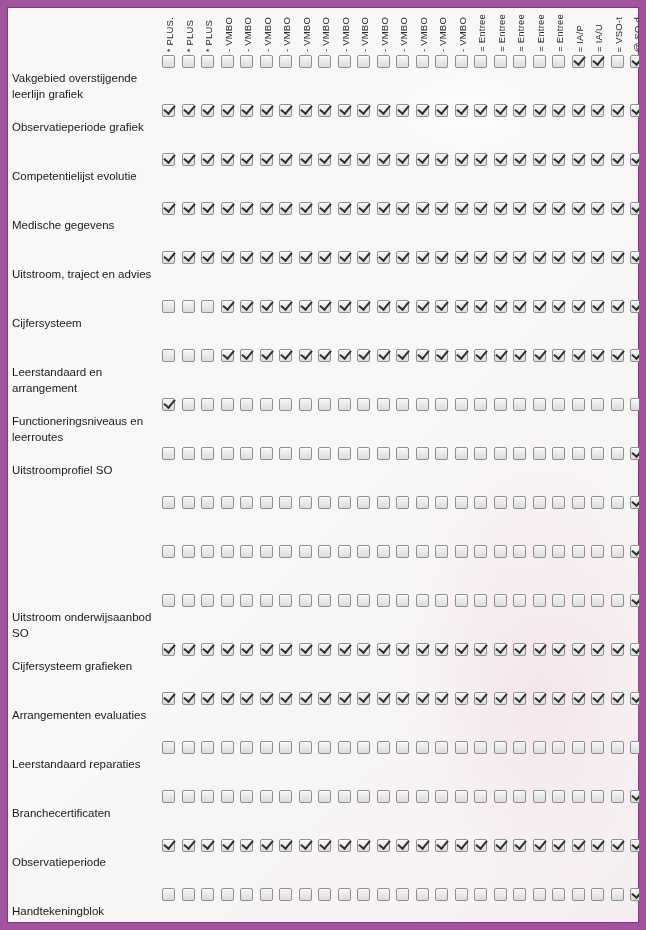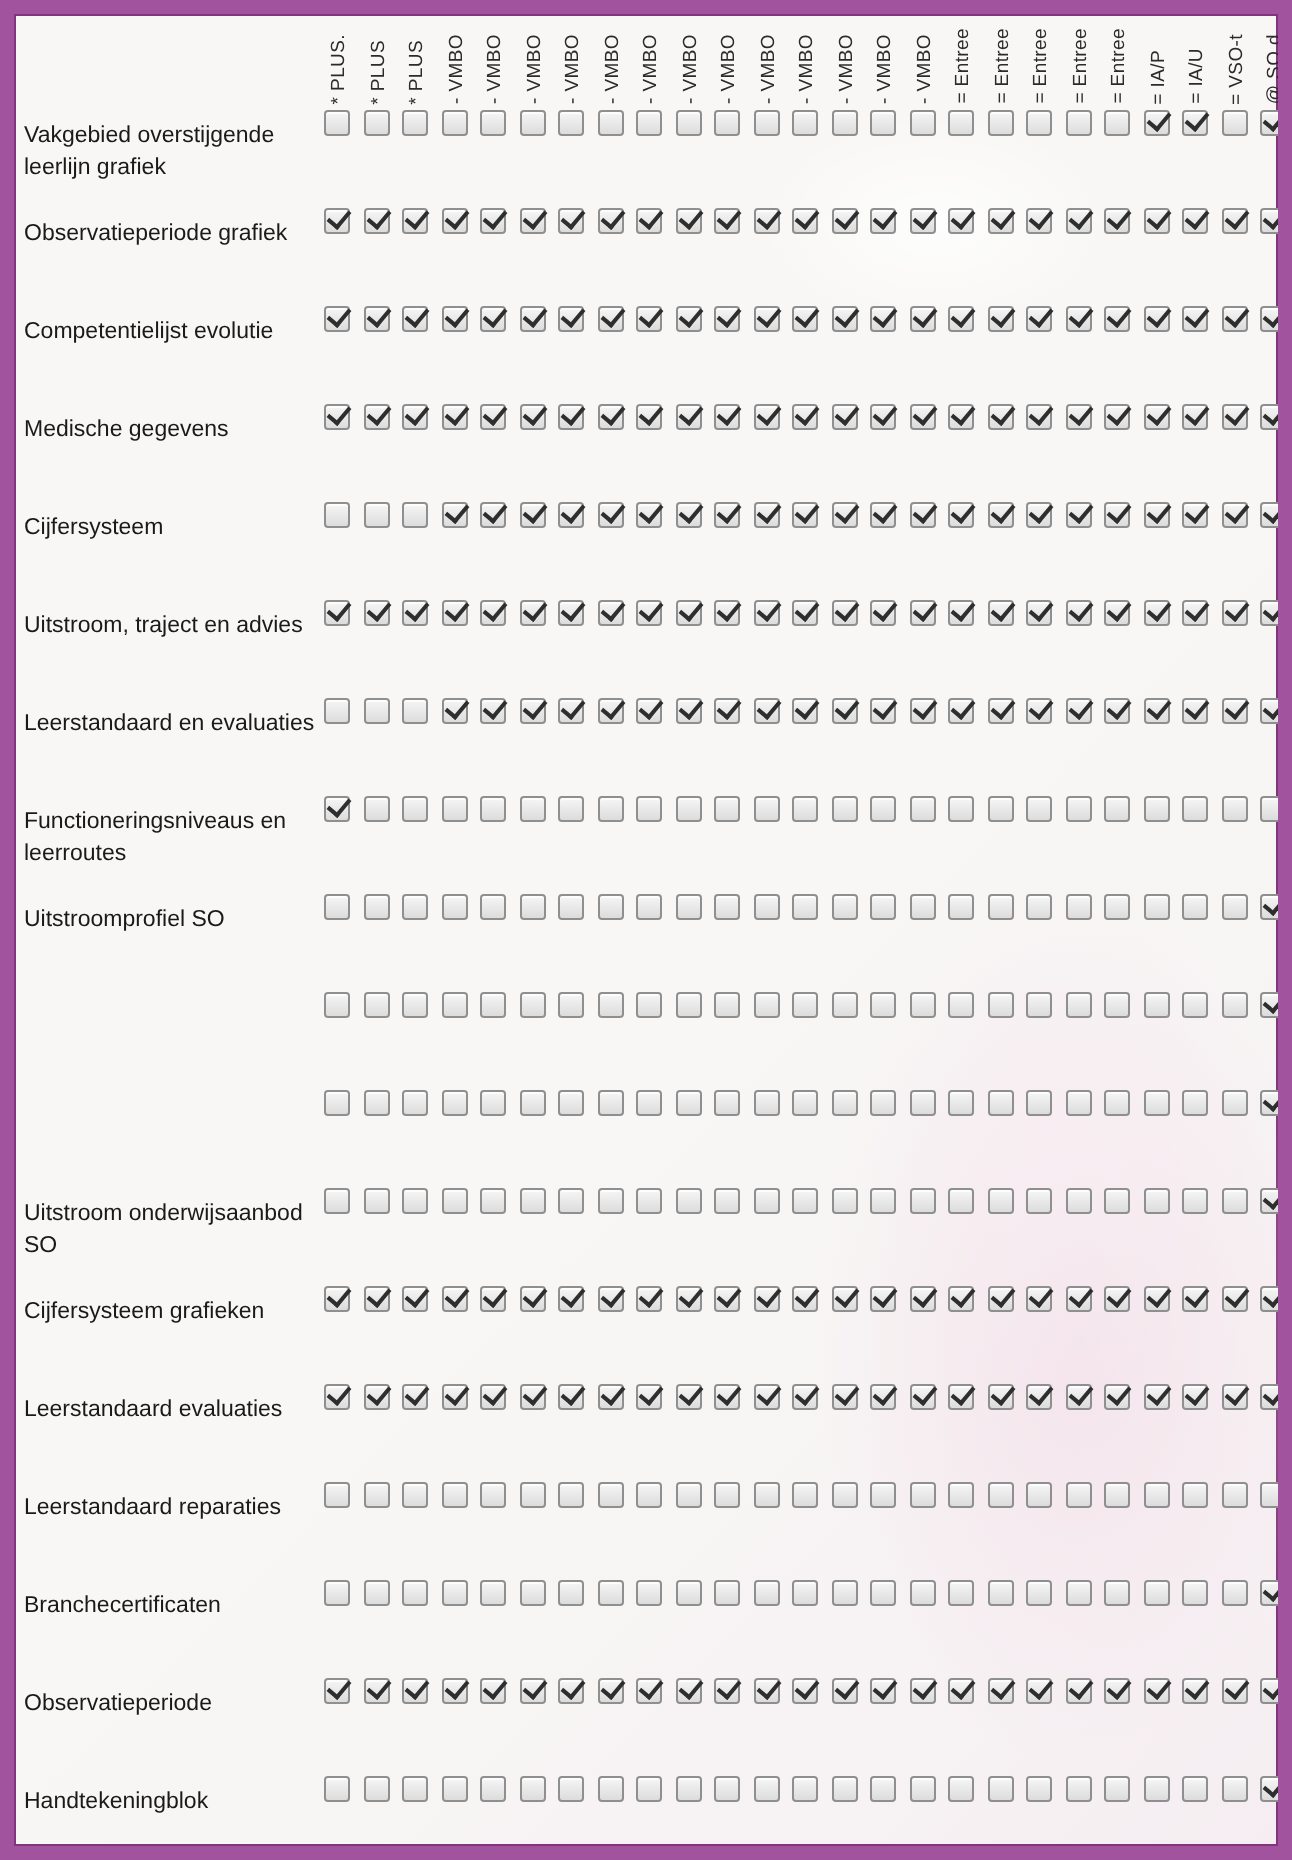--- a/index.html
+++ b/index.html
@@ -35,21 +35,21 @@
     writing-mode:vertical-rl;
     transform:rotate(180deg);
     white-space:nowrap;
     font-size:9.5px;
     letter-spacing:0.2px;
     color:#2b2b2b;
   }
   .rows{position:absolute;left:0;top:48px;right:0;}
   .row{position:relative;height:49px;}
   .rowlabel{
-    position:absolute;left:5px;top:6px;width:148px;
+    position:absolute;left:5px;top:16px;width:148px;
     font-size:11.5px;line-height:15.5px;color:#1a1a1a;
   }
   .cells{position:absolute;left:155px;top:0;display:flex;}
   .cell{width:19.5px;flex:0 0 19.5px;}
   .cb{
     position:relative;width:13px;height:13px;
     box-sizing:border-box;
     border:1px solid #8f8f8f;border-radius:2px;
     background:linear-gradient(180deg,#f6f6f6,#dcdcdc);
     box-shadow:inset 0 1px 0 rgba(255,255,255,0.8);
@@ -462,20 +462,100 @@
           </div>
           <div class="cell">
             <div class="cb checked" role="checkbox" aria-checked="true"></div>
           </div>
           <div class="cell">
             <div class="cb checked" role="checkbox" aria-checked="true"></div>
           </div>
         </div>
       </div>
       <div class="row">
+        <div class="rowlabel">Uitstroom, traject en advies</div>
+        <div class="cells">
+          <div class="cell">
+            <div class="cb checked" role="checkbox" aria-checked="true"></div>
+          </div>
+          <div class="cell">
+            <div class="cb checked" role="checkbox" aria-checked="true"></div>
+          </div>
+          <div class="cell">
+            <div class="cb checked" role="checkbox" aria-checked="true"></div>
+          </div>
+          <div class="cell">
+            <div class="cb checked" role="checkbox" aria-checked="true"></div>
+          </div>
+          <div class="cell">
+            <div class="cb checked" role="checkbox" aria-checked="true"></div>
+          </div>
+          <div class="cell">
+            <div class="cb checked" role="checkbox" aria-checked="true"></div>
+          </div>
+          <div class="cell">
+            <div class="cb checked" role="checkbox" aria-checked="true"></div>
+          </div>
+          <div class="cell">
+            <div class="cb checked" role="checkbox" aria-checked="true"></div>
+          </div>
+          <div class="cell">
+            <div class="cb checked" role="checkbox" aria-checked="true"></div>
+          </div>
+          <div class="cell">
+            <div class="cb checked" role="checkbox" aria-checked="true"></div>
+          </div>
+          <div class="cell">
+            <div class="cb checked" role="checkbox" aria-checked="true"></div>
+          </div>
+          <div class="cell">
+            <div class="cb checked" role="checkbox" aria-checked="true"></div>
+          </div>
+          <div class="cell">
+            <div class="cb checked" role="checkbox" aria-checked="true"></div>
+          </div>
+          <div class="cell">
+            <div class="cb checked" role="checkbox" aria-checked="true"></div>
+          </div>
+          <div class="cell">
+            <div class="cb checked" role="checkbox" aria-checked="true"></div>
+          </div>
+          <div class="cell">
+            <div class="cb checked" role="checkbox" aria-checked="true"></div>
+          </div>
+          <div class="cell">
+            <div class="cb checked" role="checkbox" aria-checked="true"></div>
+          </div>
+          <div class="cell">
+            <div class="cb checked" role="checkbox" aria-checked="true"></div>
+          </div>
+          <div class="cell">
+            <div class="cb checked" role="checkbox" aria-checked="true"></div>
+          </div>
+          <div class="cell">
+            <div class="cb checked" role="checkbox" aria-checked="true"></div>
+          </div>
+          <div class="cell">
+            <div class="cb checked" role="checkbox" aria-checked="true"></div>
+          </div>
+          <div class="cell">
+            <div class="cb checked" role="checkbox" aria-checked="true"></div>
+          </div>
+          <div class="cell">
+            <div class="cb checked" role="checkbox" aria-checked="true"></div>
+          </div>
+          <div class="cell">
+            <div class="cb checked" role="checkbox" aria-checked="true"></div>
+          </div>
+          <div class="cell">
+            <div class="cb checked" role="checkbox" aria-checked="true"></div>
+          </div>
+        </div>
+      </div>
+      <div class="row">
         <div class="rowlabel">Cijfersysteem</div>
         <div class="cells">
           <div class="cell">
             <div class="cb" role="checkbox" aria-checked="false"></div>
           </div>
           <div class="cell">
             <div class="cb" role="checkbox" aria-checked="false"></div>
           </div>
           <div class="cell">
             <div class="cb" role="checkbox" aria-checked="false"></div>
@@ -542,101 +622,21 @@
           </div>
           <div class="cell">
             <div class="cb checked" role="checkbox" aria-checked="true"></div>
           </div>
           <div class="cell">
             <div class="cb checked" role="checkbox" aria-checked="true"></div>
           </div>
         </div>
       </div>
       <div class="row">
-        <div class="rowlabel">Uitstroom, traject en advies</div>
-        <div class="cells">
-          <div class="cell">
-            <div class="cb checked" role="checkbox" aria-checked="true"></div>
-          </div>
-          <div class="cell">
-            <div class="cb checked" role="checkbox" aria-checked="true"></div>
-          </div>
-          <div class="cell">
-            <div class="cb checked" role="checkbox" aria-checked="true"></div>
-          </div>
-          <div class="cell">
-            <div class="cb checked" role="checkbox" aria-checked="true"></div>
-          </div>
-          <div class="cell">
-            <div class="cb checked" role="checkbox" aria-checked="true"></div>
-          </div>
-          <div class="cell">
-            <div class="cb checked" role="checkbox" aria-checked="true"></div>
-          </div>
-          <div class="cell">
-            <div class="cb checked" role="checkbox" aria-checked="true"></div>
-          </div>
-          <div class="cell">
-            <div class="cb checked" role="checkbox" aria-checked="true"></div>
-          </div>
-          <div class="cell">
-            <div class="cb checked" role="checkbox" aria-checked="true"></div>
-          </div>
-          <div class="cell">
-            <div class="cb checked" role="checkbox" aria-checked="true"></div>
-          </div>
-          <div class="cell">
-            <div class="cb checked" role="checkbox" aria-checked="true"></div>
-          </div>
-          <div class="cell">
-            <div class="cb checked" role="checkbox" aria-checked="true"></div>
-          </div>
-          <div class="cell">
-            <div class="cb checked" role="checkbox" aria-checked="true"></div>
-          </div>
-          <div class="cell">
-            <div class="cb checked" role="checkbox" aria-checked="true"></div>
-          </div>
-          <div class="cell">
-            <div class="cb checked" role="checkbox" aria-checked="true"></div>
-          </div>
-          <div class="cell">
-            <div class="cb checked" role="checkbox" aria-checked="true"></div>
-          </div>
-          <div class="cell">
-            <div class="cb checked" role="checkbox" aria-checked="true"></div>
-          </div>
-          <div class="cell">
-            <div class="cb checked" role="checkbox" aria-checked="true"></div>
-          </div>
-          <div class="cell">
-            <div class="cb checked" role="checkbox" aria-checked="true"></div>
-          </div>
-          <div class="cell">
-            <div class="cb checked" role="checkbox" aria-checked="true"></div>
-          </div>
-          <div class="cell">
-            <div class="cb checked" role="checkbox" aria-checked="true"></div>
-          </div>
-          <div class="cell">
-            <div class="cb checked" role="checkbox" aria-checked="true"></div>
-          </div>
-          <div class="cell">
-            <div class="cb checked" role="checkbox" aria-checked="true"></div>
-          </div>
-          <div class="cell">
-            <div class="cb checked" role="checkbox" aria-checked="true"></div>
-          </div>
-          <div class="cell">
-            <div class="cb checked" role="checkbox" aria-checked="true"></div>
-          </div>
-        </div>
-      </div>
-      <div class="row">
-        <div class="rowlabel">Leerstandaard en evaluaties</div>
+        <div class="rowlabel">Leerstandaard en arrangement</div>
         <div class="cells">
           <div class="cell">
             <div class="cb" role="checkbox" aria-checked="false"></div>
           </div>
           <div class="cell">
             <div class="cb" role="checkbox" aria-checked="false"></div>
           </div>
           <div class="cell">
             <div class="cb" role="checkbox" aria-checked="false"></div>
           </div>
@@ -1180,21 +1180,21 @@
           </div>
           <div class="cell">
             <div class="cb checked" role="checkbox" aria-checked="true"></div>
           </div>
           <div class="cell">
             <div class="cb checked" role="checkbox" aria-checked="true"></div>
           </div>
         </div>
       </div>
       <div class="row">
-        <div class="rowlabel">Leerstandaard evaluaties</div>
+        <div class="rowlabel">Arrangementen evaluaties</div>
         <div class="cells">
           <div class="cell">
             <div class="cb checked" role="checkbox" aria-checked="true"></div>
           </div>
           <div class="cell">
             <div class="cb checked" role="checkbox" aria-checked="true"></div>
           </div>
           <div class="cell">
             <div class="cb checked" role="checkbox" aria-checked="true"></div>
           </div>

